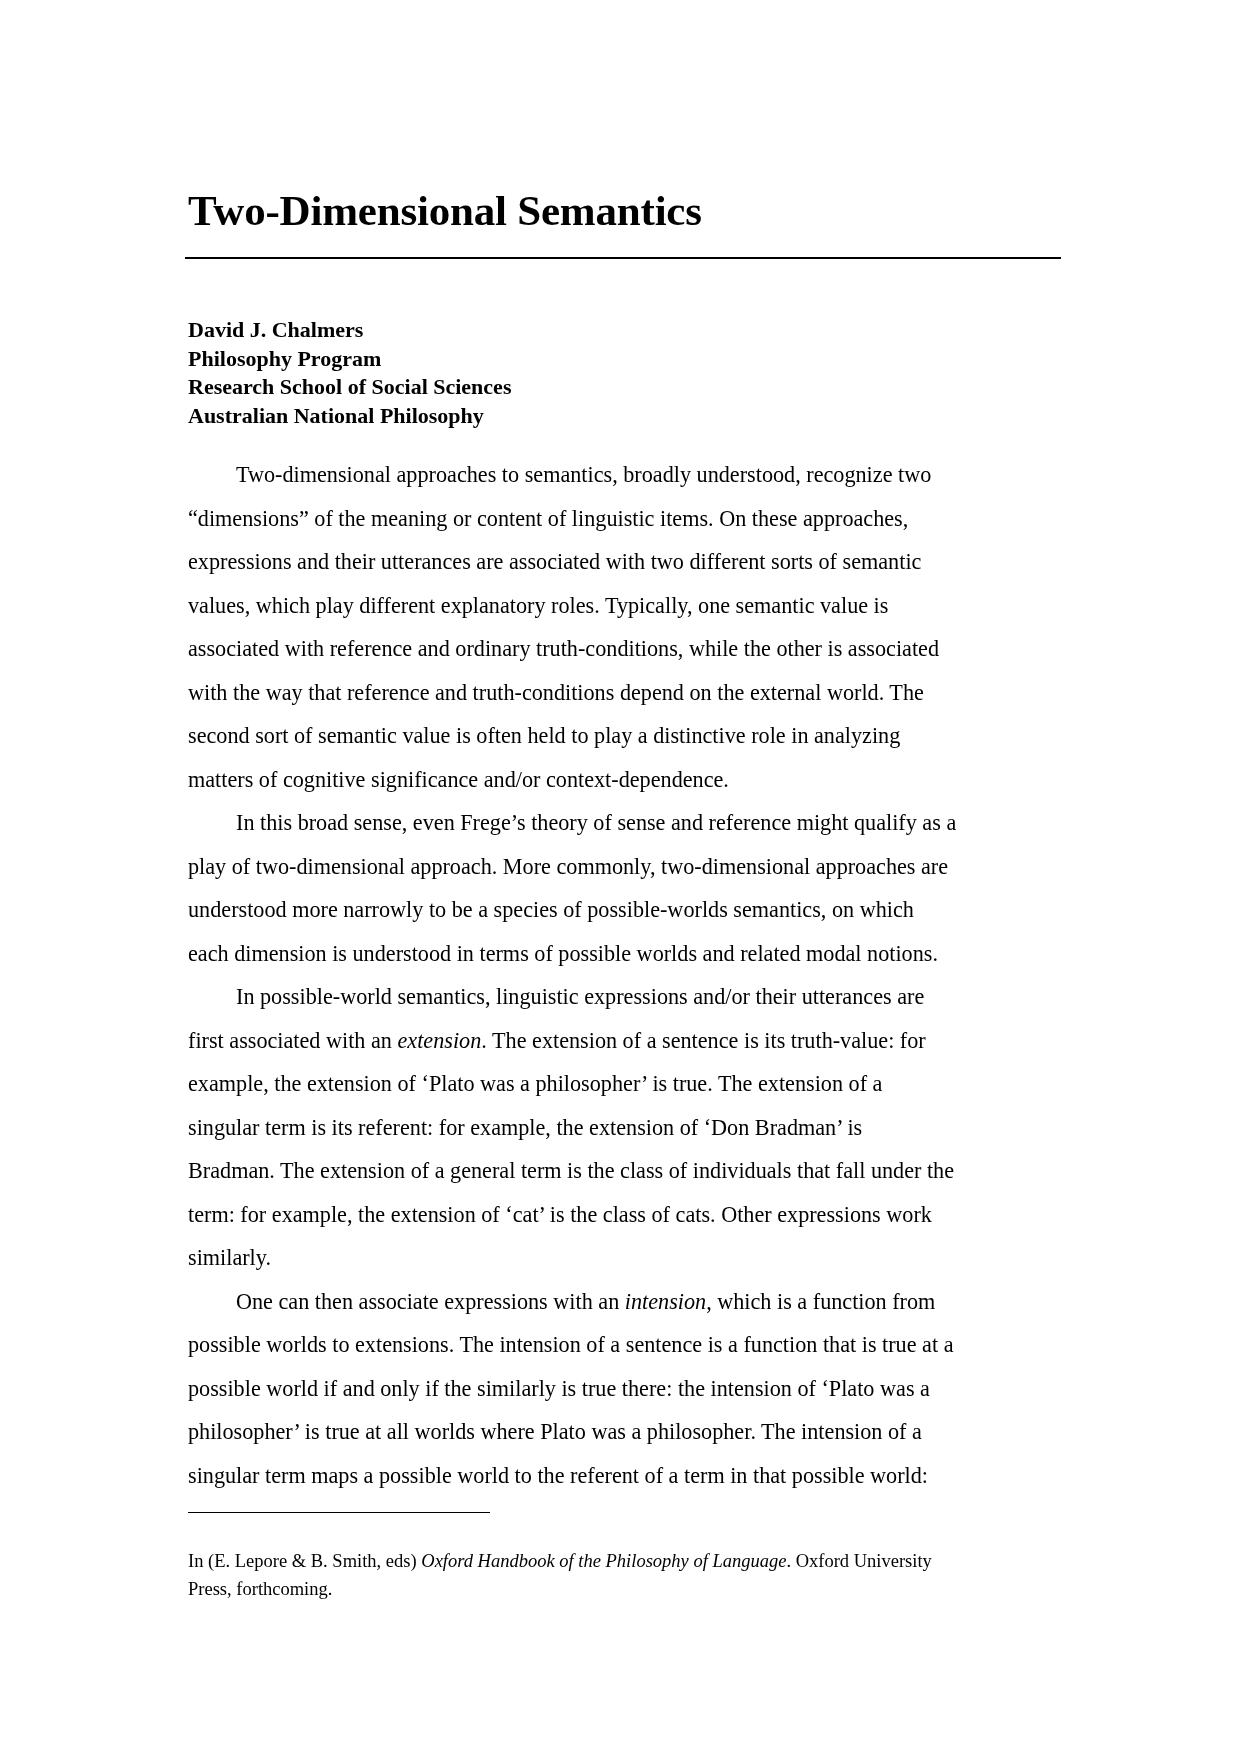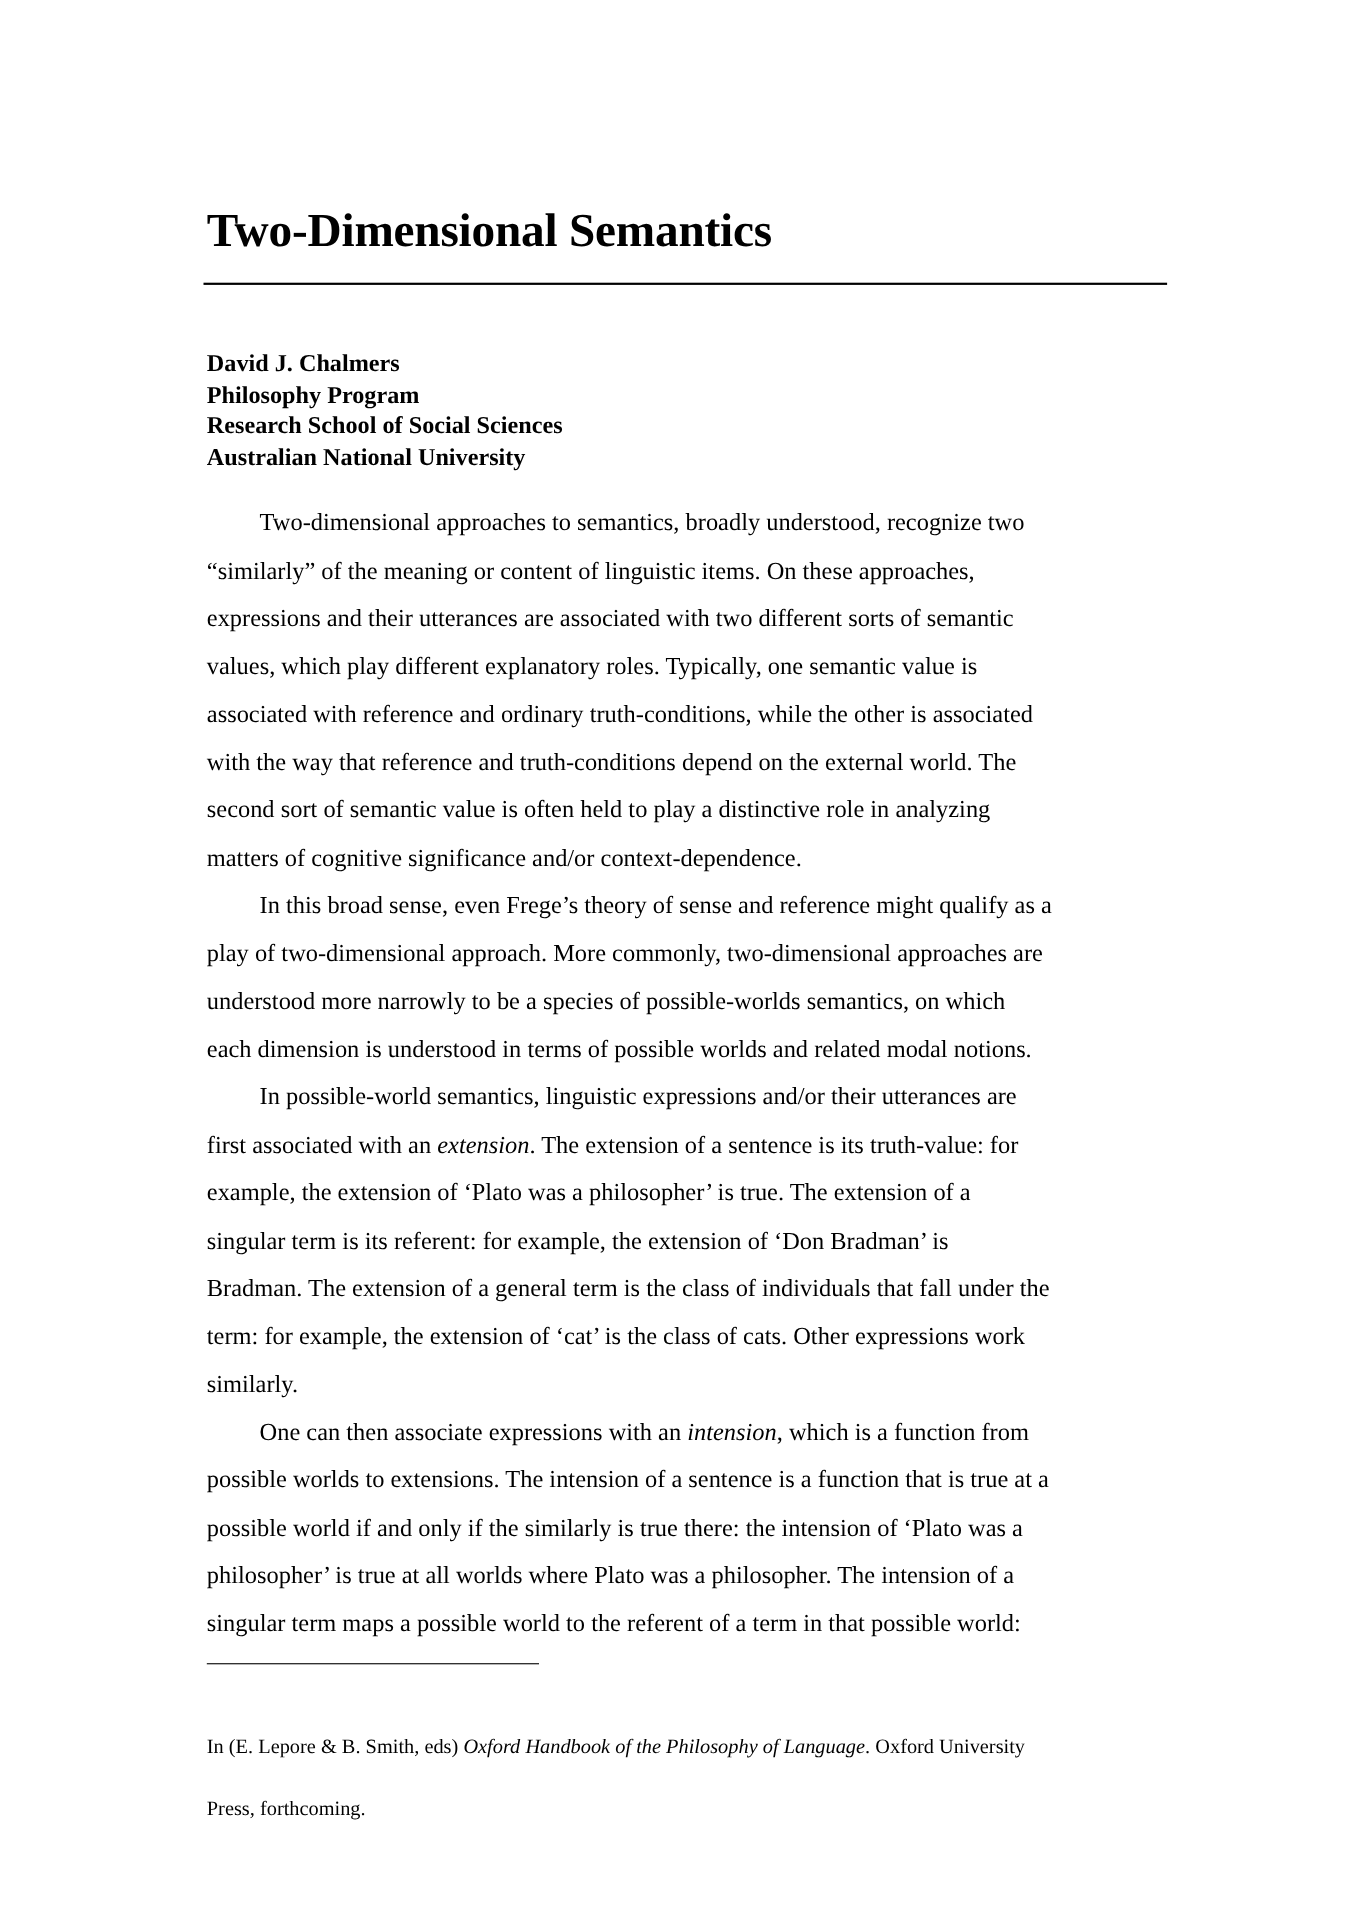--- a/index.html
+++ b/index.html
@@ -6,40 +6,40 @@
     body { width: 1240px; height: 1755px; position: relative; overflow: hidden; font-family: "Liberation Serif", serif; color: #000; }
     .title { position: absolute; left: 188px; top: 186px; font-size: 43px; font-weight: bold; margin: 0; letter-spacing: -0.2px; }
     .title-rule { position: absolute; left: 185px; top: 257px; width: 876px; height: 0; border-top: 2px solid #000; }
     .author { position: absolute; left: 188px; top: 316px; font-size: 22px; font-weight: bold; line-height: 28.5px; }
     .author div { white-space: nowrap; }
     .body { position: absolute; left: 188px; top: 453px; width: 872px; font-size: 22.2px; line-height: 43.5px; font-family: Liberation Serif, serif; }
     .line { display: block; white-space: nowrap; }
     .indent { display: inline-block; width: 48px; }
     .fn-rule { position: absolute; left: 188px; top: 1512px; width: 302px; border-top: 1.5px solid #000; }
     .footnote { position: absolute; left: 188px; top: 1547px; font-size: 18.5px; line-height: 28px; }
-    .footnote div { white-space: nowrap; margin-top: 28px; }
+    .footnote div { white-space: nowrap; }
     em { font-style: italic; }
   </style>
 </head>
 <body>
 
 <h1 class="title">Two-Dimensional Semantics</h1>
 <div class="title-rule"></div>
 
 <div class="author">
   <div>David J. Chalmers</div>
   <div>Philosophy Program</div>
   <div>Research School of Social Sciences</div>
-  <div>Australian National University</div>
+  <div>Australian National Philosophy</div>
 </div>
 
 <div class="body">
   <div>
     <span class="line"><span class="indent"></span><span>Two-dimensional approaches to semantics, broadly understood, recognize two</span></span>
-    <span class="line">“similarly” of the meaning or content of linguistic items. On these approaches,</span>
+    <span class="line">“dimensions” of the meaning or content of linguistic items. On these approaches,</span>
     <span class="line">expressions and their utterances are associated with two different sorts of semantic</span>
     <span class="line">values, which play different explanatory roles. Typically, one semantic value is</span>
     <span class="line">associated with reference and ordinary truth-conditions, while the other is associated</span>
     <span class="line">with the way that reference and truth-conditions depend on the external world. The</span>
     <span class="line">second sort of semantic value is often held to play a distinctive role in analyzing</span>
     <span class="line">matters of cognitive significance and/or context-dependence.</span>
   </div>
   <div>
     <span class="line"><span class="indent"></span><span>In this broad sense, even Frege’s theory of sense and reference might qualify as a</span></span>
     <span class="line">play of two-dimensional approach. More commonly, two-dimensional approaches are</span>

